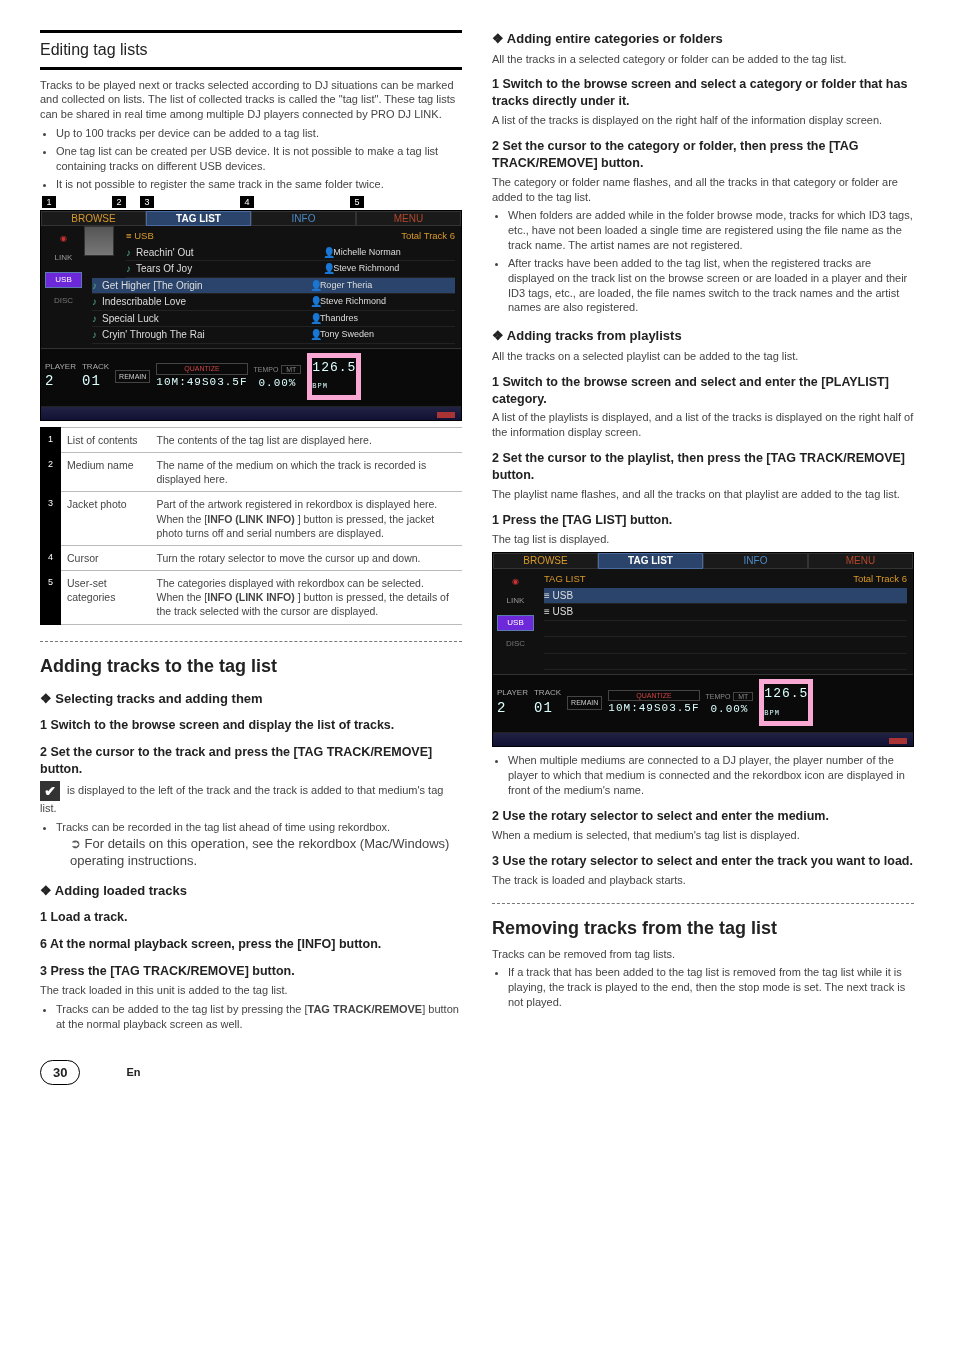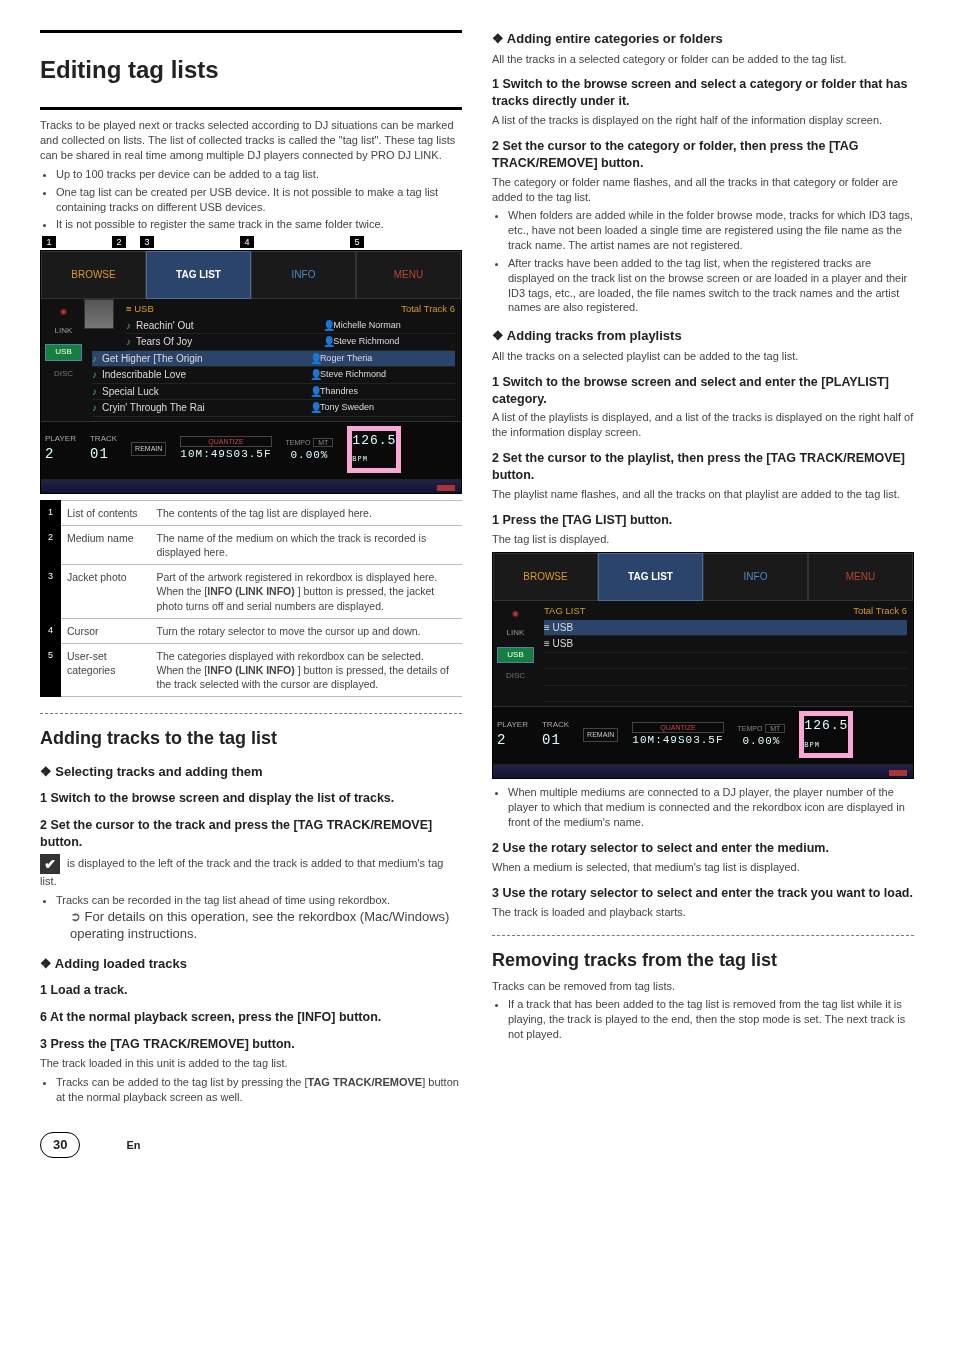--- a/index.html
+++ b/index.html
@@ -9,25 +9,25 @@
     background: #fff;
     color: #222;
     font-size: 11px;
     line-height: 1.35;
     padding: 30px 40px 20px 40px;
   }
   .columns { display: flex; gap: 30px; }
   .col { flex: 1; min-width: 0; }
 
   h1.section {
-    font-size: 24px;
-    font-weight: bold;
+    font-size: 16px;
+    font-weight: normal;
     border-top: 3px solid #000;
     border-bottom: 3px solid #000;
-    padding: 21px 0;
+    padding: 6px 0;
     margin: 0 0 8px 0;
   }
   h2.subsection {
     font-size: 18px;
     font-weight: bold;
     margin: 4px 0 6px 0;
   }
   .dashed-top {
     border-top: 1px dashed #777;
     padding-top: 8px;
@@ -75,21 +75,21 @@
     font-size: 9px;
     width: 14px;
     height: 12px;
     text-align: center;
     line-height: 12px;
   }
   .shot-tabs { display: flex; }
   .shot-tab {
     flex: 1;
     text-align: center;
-    padding: 16px 0;
+    padding: 0 0;
     font-size: 10px;
     border: 1px solid #333;
     background: #1a1a1a;
   }
   .shot-tab.browse { color: #d99a2b; }
   .shot-tab.active { background: #2b446b; color: #fff; font-weight: bold; border-color: #4a6aa0; }
   .shot-tab.info { color: #4a8ac6; }
   .shot-tab.menu { color: #b5482a; }
   .shot-main { display: flex; }
   .shot-left {
@@ -97,21 +97,21 @@
     display: flex;
     flex-direction: column;
     gap: 8px;
     padding: 8px 4px;
     font-size: 8px;
     color: #999;
   }
   .shot-left .rec { color: #c33; text-align: center; }
   .shot-left .lbl { text-align: center; }
   .shot-left .usb {
-    background: #15803d;
+    background: #6d28d9;
     color: #fff;
     padding: 2px 0;
     text-align: center;
     border: 1px solid #5a7ab0;
   }
   .shot-left .disc { color: #777; text-align: center; }
   .shot-list { flex: 1; padding: 4px 6px; }
   .shot-list-head {
     display: flex;
     justify-content: space-between;
@@ -135,21 +135,21 @@
     width: 30px; height: 30px;
     background: linear-gradient(#555,#777);
     position: absolute;
     left: 48px;
     top: 26px;
     border: 1px solid #333;
   }
   .shot-bottom {
     display: flex;
     align-items: center;
-    gap: 14px;
+    gap: 6px;
     padding: 4px 4px 6px 4px;
     border-top: 1px solid #333;
     background: #0a0a0a;
   }
   .seg7 { font-family: "Courier New", monospace; color: #dff; letter-spacing: 1px; }
   .shot-bottom .player { font-size: 8px; color: #aaa; }
   .shot-bottom .big { font-size: 14px; }
   .shot-bottom .mid { font-size: 11px; }
   .bpm-box {
     border: 5px solid #f9a8d4;

